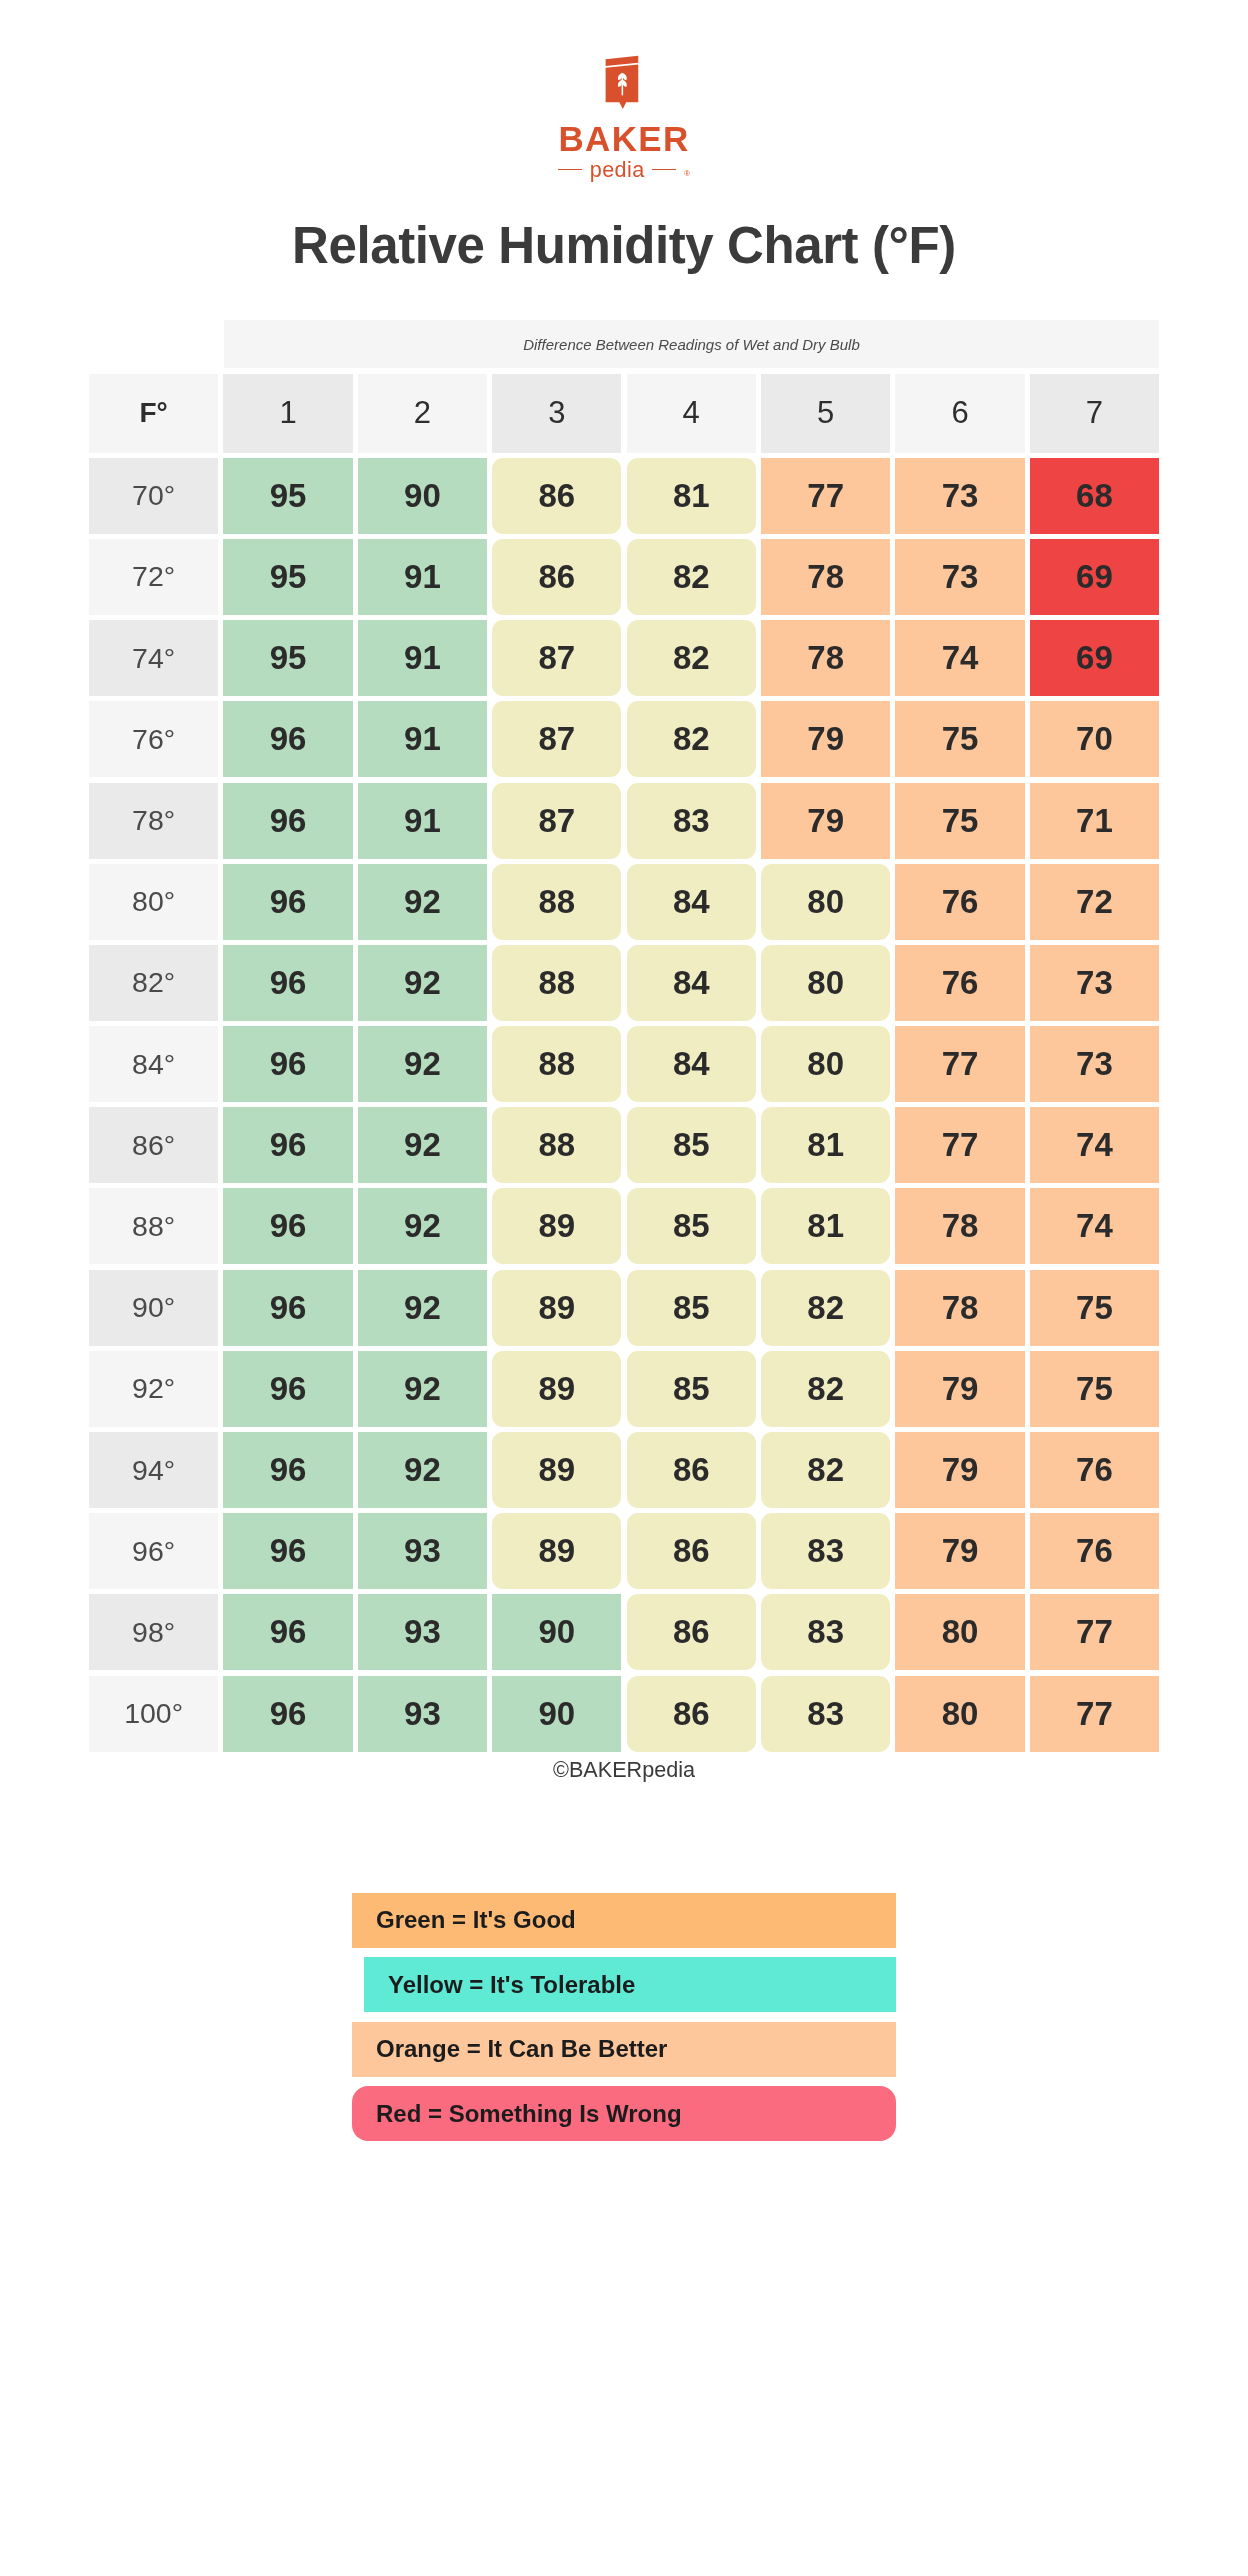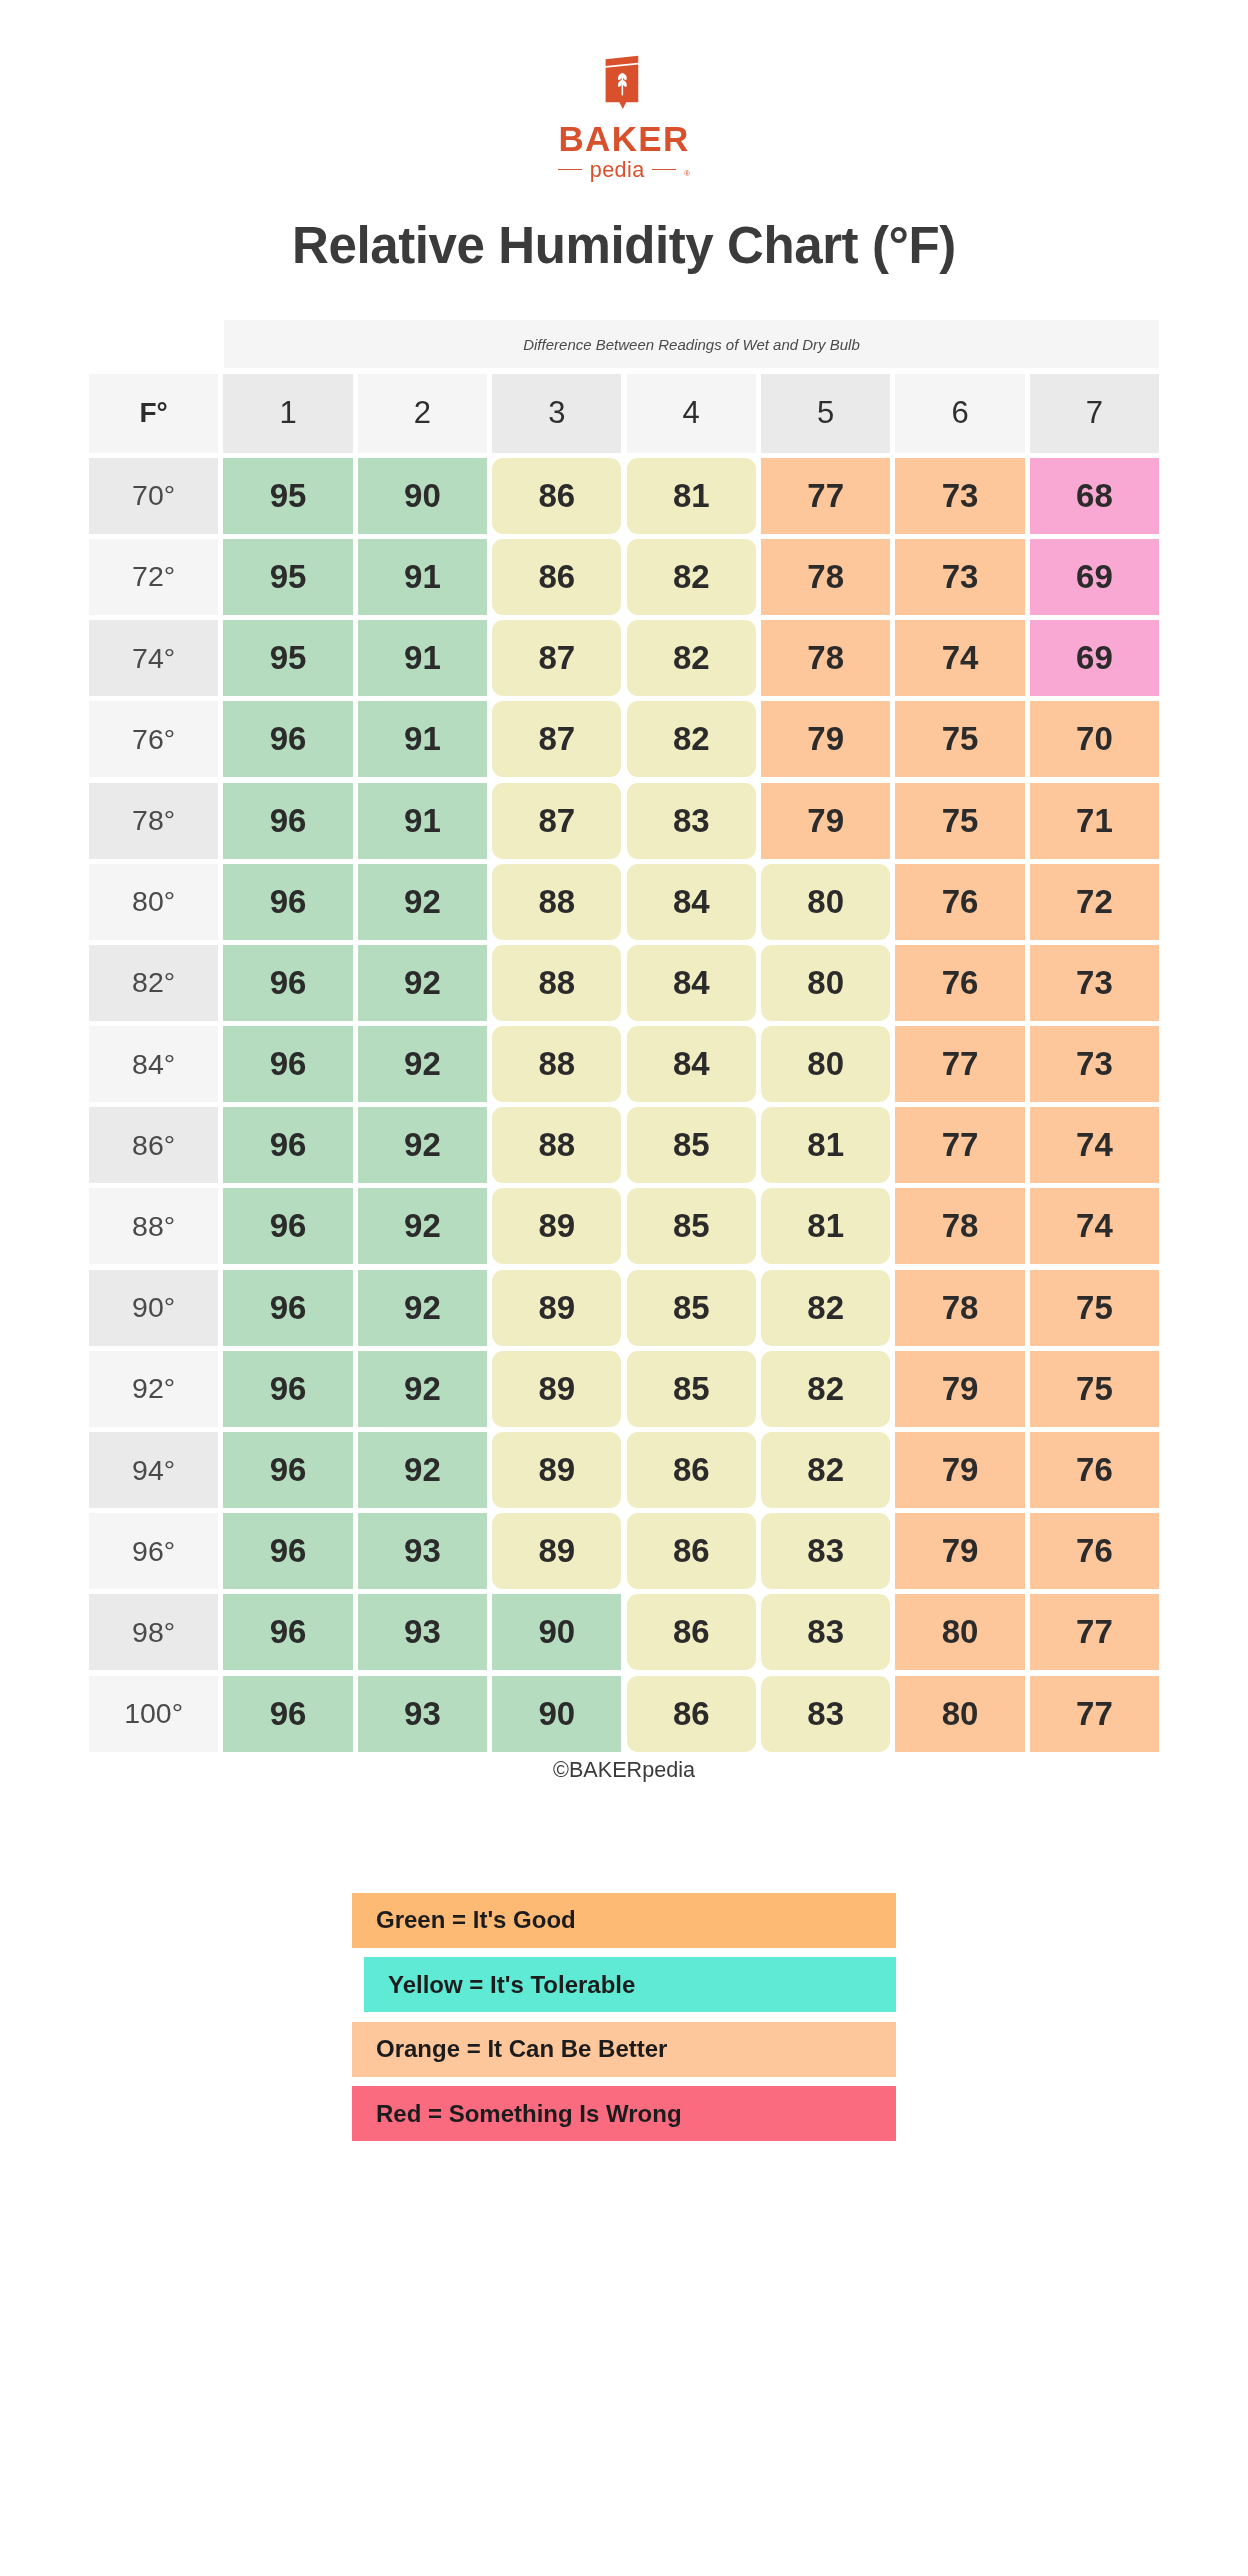--- a/index.html
+++ b/index.html
@@ -131,21 +131,21 @@
   
   .val {
     font-size: 33px;
     font-weight: bold;
     color: #2b2b2b;
     font-stretch: condensed;
   }
   .c-green  { background: #b5dcbe; }
   .c-yellow { background: #f0edc2; border-radius: 11px; }
   .c-orange { background: #fdc69b; }
-  .c-red    { background: #f9a8d4; }
+  .c-red    { background: #ef4444; }
 
   
   .copyright {
     text-align: center;
     font-size: 21.6px;
     color: #3a3a3a;
   }
 
   
   .legend {
@@ -374,15 +374,15 @@
     </div>
 
 </div>
 
 <div class="copyright">©BAKERpedia</div>
 
 <div class="legend" id="legend">
     <div class="legend-item" style="background: #fdba74;">Green = It's Good</div>
     <div class="legend-item" style="background: #5eead4; margin-left: 12px;">Yellow = It's Tolerable</div>
     <div class="legend-item" style="background: rgb(253, 198, 155);">Orange = It Can Be Better</div>
-    <div class="legend-item" style="background: rgb(250, 107, 128);">Red = Something Is Wrong</div>
+    <div class="legend-item" style="background: rgb(250, 107, 128); border-radius: 16px;">Red = Something Is Wrong</div>
   </div>
 
 
 </body></html>

